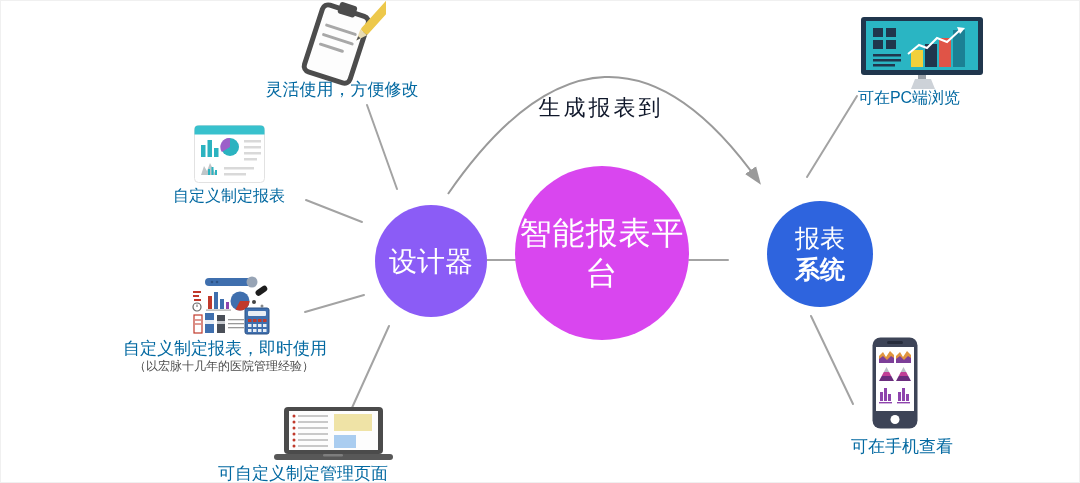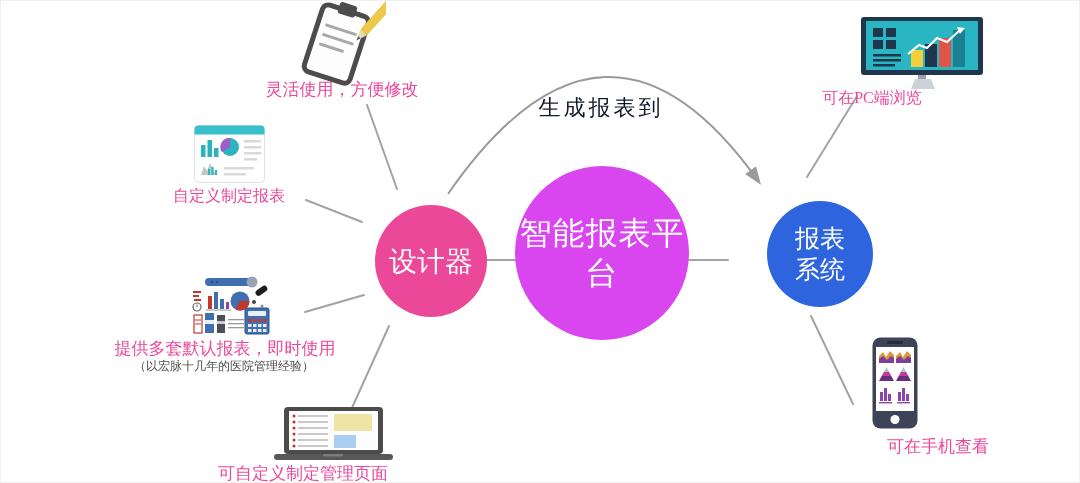--- a/index.html
+++ b/index.html
@@ -6,27 +6,27 @@
   .canvas{
     position:relative;width:1080px;height:483px;background:#ffffff;
     font-family:"Liberation Sans","DejaVu Sans",sans-serif;
     overflow:hidden;border:1px solid #f0f0f0;box-sizing:border-box;
   }
   .connectors{position:absolute;left:0;top:0;width:1080px;height:483px;}
   .node{
     position:absolute;border-radius:50%;display:flex;align-items:center;justify-content:center;
     color:#fff;text-align:center;line-height:1.25;
   }
-  .node-designer{left:374px;top:204px;width:112px;height:112px;background:#ec4899;font-size:28px;}
+  .node-designer{left:374px;top:204px;width:112px;height:112px;background:#8b5cf6;font-size:28px;}
   .node-platform{left:514px;top:165px;width:174px;height:174px;background:#d946ef;font-size:32px;letter-spacing:1px;}
   .node-report{left:766px;top:200px;width:106px;height:106px;background:#2e64de;font-size:25px;}
-  .node-report .l2{display:block;}
+  .node-report .l2{display:block;font-weight:bold;}
   .label{
     position:absolute;transform:translateX(-50%);white-space:nowrap;
-    color:#ec4899;font-size:17px;
+    color:#0369a1;font-size:17px;
   }
   .label-custom{font-size:16px;}
   .label-pc{font-size:16px;}
   .label-sub{font-size:12px;color:#4a4a4a;}
   .label-arrow{font-size:22px;color:#0f172a;letter-spacing:3px;}
   .icon{position:absolute;}
 </style>
 </head>
 <body>
 
@@ -161,21 +161,21 @@
       <rect x="56" y="49" width="3.5" height="3"></rect>
         <rect x="61" y="49" width="3.5" height="3"></rect>
       <rect x="66" y="49" width="3.5" height="3"></rect>
         <rect x="71" y="49" width="3.5" height="3"></rect>
       <rect x="56" y="54" width="3.5" height="3"></rect>
         <rect x="61" y="54" width="3.5" height="3"></rect>
       <rect x="66" y="54" width="3.5" height="3"></rect>
         <rect x="71" y="54" width="3.5" height="3"></rect>
     </g>
   </svg>
-  <div class="label" style="left:224px;top:336px;">提供多套默认报表，即时使用</div>
+  <div class="label" style="left:224px;top:336px;">自定义制定报表，即时使用</div>
   <div class="label label-sub" style="left:223px;top:357px;">（以宏脉十几年的医院管理经验）</div>
 
   <svg class="icon" style="left:265px;top:406px;" width="135" height="56" viewBox="0 0 135 56">
     <rect x="18" y="0" width="99" height="47" rx="4" fill="#4b4b4b"></rect>
     <rect x="23" y="4" width="89" height="39" fill="#fdfdfd"></rect>
     <g>
       <circle cx="28" cy="9" r="1.5" fill="#c0392b"></circle>
         <rect x="32" y="8" width="30" height="2" fill="#c9c9c9"></rect>
       <circle cx="28" cy="15" r="1.5" fill="#c0392b"></circle>
         <rect x="32" y="14" width="30" height="2" fill="#c9c9c9"></rect>
@@ -209,21 +209,21 @@
     </g>
     <rect x="50" y="33" width="12" height="17" fill="#f2d03c"></rect>
     <rect x="64" y="27" width="12" height="23" fill="#20364d"></rect>
     <rect x="78" y="21" width="12" height="29" fill="#e05447"></rect>
     <rect x="92" y="13" width="12" height="37" fill="#1b8094"></rect>
     <polyline points="47,37 58,28 66,31 76,21 86,25 99,13" fill="none" stroke="#fff" stroke-width="2"></polyline>
     <polygon points="96,10 104,11 99,17" fill="#fff"></polygon>
     <rect x="57" y="58" width="8" height="4" fill="#9aa1a9"></rect>
     <path d="M54,62 h16 l4,10 h-24 z" fill="#cdd2d8"></path>
   </svg>
-  <div class="label label-pc" style="left:871px;top:87px;font-family:Liberation Serif, serif;">可在PC端浏览</div>
+  <div class="label label-pc" style="left:908px;top:87px;">可在PC端浏览</div>
 
   <svg class="icon" style="left:871px;top:336px;" width="46" height="92" viewBox="0 0 46 92">
     <rect x="0.5" y="0.5" width="45" height="91" rx="8" fill="#3d4457"></rect>
     <rect x="15" y="4" width="16" height="3" rx="1.5" fill="#262c3b"></rect>
     <rect x="4" y="10" width="38" height="64" fill="#fff"></rect>
     <circle cx="23" cy="82.5" r="4.5" fill="#fff"></circle>
 
     <g>
       <polygon points="7,26 7,19 11,15 14,20 18,14 22,18 22,26" fill="#e0953f"></polygon>
       <polygon points="7,26 7,22 11,19 15,23 19,19 22,21 22,26" fill="#7d3f98"></polygon>
@@ -244,15 +244,15 @@
       <rect x="8" y="55" width="3" height="9"></rect>
       <rect x="12" y="51" width="3" height="13"></rect>
       <rect x="16" y="57" width="3" height="7"></rect>
       <rect x="7" y="65" width="13" height="1.4"></rect>
       <rect x="26" y="55" width="3" height="9"></rect>
       <rect x="30" y="51" width="3" height="13"></rect>
       <rect x="34" y="57" width="3" height="7"></rect>
       <rect x="25" y="65" width="13" height="1.4"></rect>
     </g>
   </svg>
-  <div class="label" style="left:901px;top:434px;margin-left:36px;">可在手机查看</div>
+  <div class="label" style="left:901px;top:434px;">可在手机查看</div>
 
 </div>
 
 </body></html>

